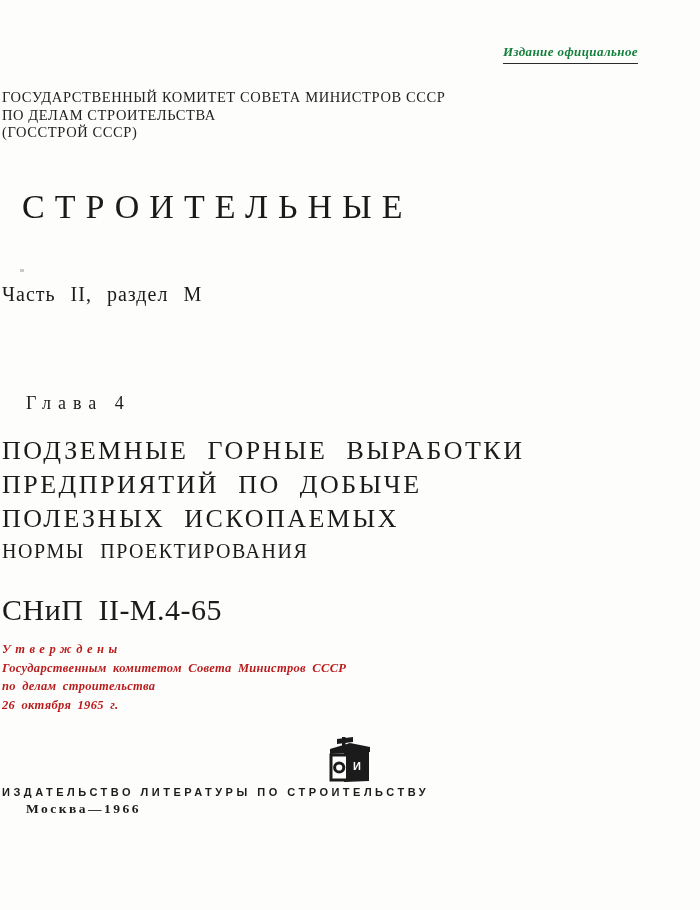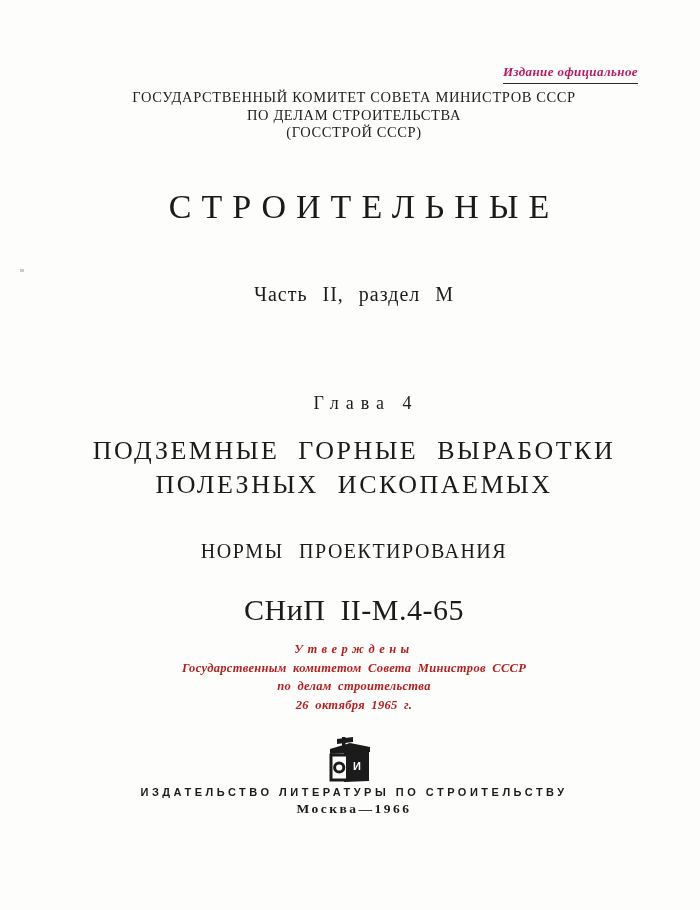--- a/index.html
+++ b/index.html
@@ -11,33 +11,33 @@
     overflow: hidden;
   }
   .page {
     position: relative;
     width: 700px;
     height: 910px;
     background: #fdfdfc;
     color: #1b1b1b;
     font-family: "Liberation Serif", serif;
   }
-  .abs { position: absolute; left: 8px; right: 0; text-align: center; }
+  .abs { position: absolute; left: 2px; right: 0; }
 
   .edition {
     position: absolute;
-    top: 64px;
+    top: 44px;
     right: 62px;
     font-size: 13px;
     font-style: italic;
     font-weight: bold;
     letter-spacing: 0.4px;
     border-bottom: 1.5px solid #2a2a2a;
     padding-bottom: 3px;
-    color: #be185d;
+    color: #15803d;
   }
 
   .committee {
     top: 89px;
     font-size: 14.5px;
     line-height: 17.5px;
     letter-spacing: 0.6px;
     color: #222;
   }
 
@@ -114,20 +114,21 @@
     font-weight: bold;
     font-size: 11px;
     letter-spacing: 3.5px;
   }
 
   .city-year {
     top: 801px;
     font-size: 13.5px;
     font-weight: bold;
     letter-spacing: 2.5px;
+    margin-left: 24px;
   }
 
   .speck {
     position: absolute;
     left: 20px;
     top: 269px;
     width: 4px;
     height: 3px;
     background: #c9c9c5;
   }
@@ -148,20 +149,21 @@
   <div class="abs main-title">
     <div>СТРОИТЕЛЬНЫЕ</div>
   </div>
 
   <div class="abs part-subtitle">Часть II, раздел М</div>
 
   <div class="abs chapter-label">Глава 4</div>
 
   <div class="abs chapter-title">
     <div>ПОДЗЕМНЫЕ ГОРНЫЕ ВЫРАБОТКИ</div>
+    <div>ПРЕДПРИЯТИЙ ПО ДОБЫЧЕ</div>
     <div>ПОЛЕЗНЫХ ИСКОПАЕМЫХ</div>
   </div>
 
   <div class="abs norms-subtitle">НОРМЫ ПРОЕКТИРОВАНИЯ</div>
 
   <div class="abs code">СНиП II-М.4-65</div>
 
   <div class="abs approval">
     <div class="spread">Утверждены</div>
     <div>Государственным комитетом Совета Министров СССР</div>

